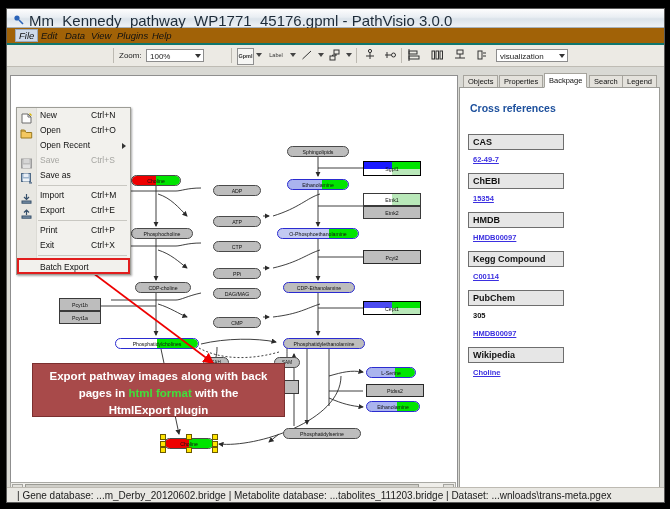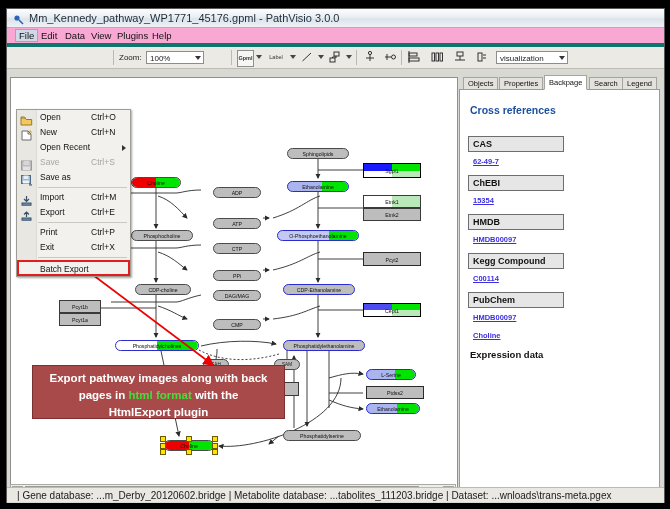--- a/index.html
+++ b/index.html
@@ -6,25 +6,25 @@
   body{width:670px;height:509px;overflow:hidden;font-family:"Liberation Sans",sans-serif;}
 
   
   #root{position:relative;width:670px;height:509px;background:#000;}
   #win{position:absolute;left:6px;top:8px;width:657px;height:493px;background:#d9d9d4;
        border:1px solid #5a5a5a;box-shadow:0 0 0 1px #9a9a9a inset;}
   #titlebar{position:relative;height:18px;
        background:linear-gradient(180deg,#fdfdfd 0%,#e9eef3 45%,#dbe3ea 55%,#eef2f6 100%);
        border-bottom:1px solid #a8b2bb;}
   #titlebar .tIcon{position:absolute;left:6px;top:3px;width:12px;height:12px;}
-  #titlebar .tText{position:absolute;left:22px;top:3px;font-size:11px;color:#1d2b38;
+  #titlebar .tText{position:absolute;left:22px;top:3px;font-size:15px;color:#1d2b38;
        font-family:"Liberation Sans",sans-serif;white-space:nowrap;}
 
   
-  #menubar{height:15px;background:#f9a8d4;border-bottom:4px solid #0f766e;position:relative;}
+  #menubar{height:15px;background:#a16207;border-bottom:2px solid #0f766e;position:relative;font-style:italic;}
   .mItem{position:absolute;top:1px;font-size:9.5px;color:#111;padding:1px 4px;line-height:11px;}
   .mItem.active{background:#cfd9e8;border:1px solid #9aa9bd;padding:0px 3px;}
 
   
   #toolbar{height:21px;background:#eceae4;border-bottom:1px solid #bfbcb4;position:relative;}
   .tbSep{position:absolute;top:3px;width:1px;height:15px;background:#bdbab2;}
   .zoomLbl{position:absolute;font-size:8px;color:#222;top:6px;}
   .combo{position:absolute;background:#fff;border:1px solid #8d8d8d;height:13px;font-size:8px;
          color:#222;line-height:13px;padding-left:3px;box-sizing:border-box;}
   .combo .arw{position:absolute;right:2px;top:4px;width:0;height:0;border-left:3px solid transparent;
@@ -433,54 +433,55 @@
           <div class="xrefBox">ChEBI</div>
           <a class="xrefVal">15354</a>
 
           <div class="xrefBox">HMDB</div>
           <a class="xrefVal">HMDB00097</a>
 
           <div class="xrefBox">Kegg Compound</div>
           <a class="xrefVal">C00114</a>
 
           <div class="xrefBox">PubChem</div>
+          <span class="xrefVal plain">305</span>
 
           <a class="xrefVal">HMDB00097</a>
 
+          <div class="xrefBox">Wikipedia</div>
           <a class="xrefVal">Choline</a>
 
-          <div class="exprTitle">Expression data</div>
         </div>
       </div>
     </div>
 
     <div id="filemenu">
       <div class="gutter"></div>
-
-      <div class="fmRow">
-        <span class="fmIcon">
-          <svg width="13" height="11" viewBox="0 0 13 11">
-                <path d="M1 3 h4 l1.2 1.5 h5.5 v5.5 h-10.7 z" fill="#f4c861" stroke="#9b7a20"></path>
-                <path d="M1 3 v-1 h3.5 l1 1" fill="#e0b04a" stroke="#9b7a20"></path>
-              </svg>
-        </span>
-        <span class="lbl">Open</span>
-        <span class="acc">Ctrl+O</span>
-      </div>
 
       <div class="fmRow">
         <span class="fmIcon">
           <svg width="13" height="11" viewBox="0 0 13 11">
                 <path d="M2 1 h6 l3 3 v6 h-9 z" fill="#fdfdfd" stroke="#6c6c6c"></path>
                 <path d="M8 1 v3 h3" fill="none" stroke="#6c6c6c"></path>
                 <path d="M9.5 0.5 l2 2" stroke="#d8b500" stroke-width="1.2"></path>
               </svg>
         </span>
         <span class="lbl">New</span>
         <span class="acc">Ctrl+N</span>
+      </div>
+
+      <div class="fmRow">
+        <span class="fmIcon">
+          <svg width="13" height="11" viewBox="0 0 13 11">
+                <path d="M1 3 h4 l1.2 1.5 h5.5 v5.5 h-10.7 z" fill="#f4c861" stroke="#9b7a20"></path>
+                <path d="M1 3 v-1 h3.5 l1 1" fill="#e0b04a" stroke="#9b7a20"></path>
+              </svg>
+        </span>
+        <span class="lbl">Open</span>
+        <span class="acc">Ctrl+O</span>
       </div>
 
       <div class="fmRow">
         <span class="lbl">Open Recent</span>
         <i class="sub"></i>
       </div>
 
       <div class="fmRow dim">
         <span class="fmIcon">
           <svg width="13" height="11" viewBox="0 0 13 11">

